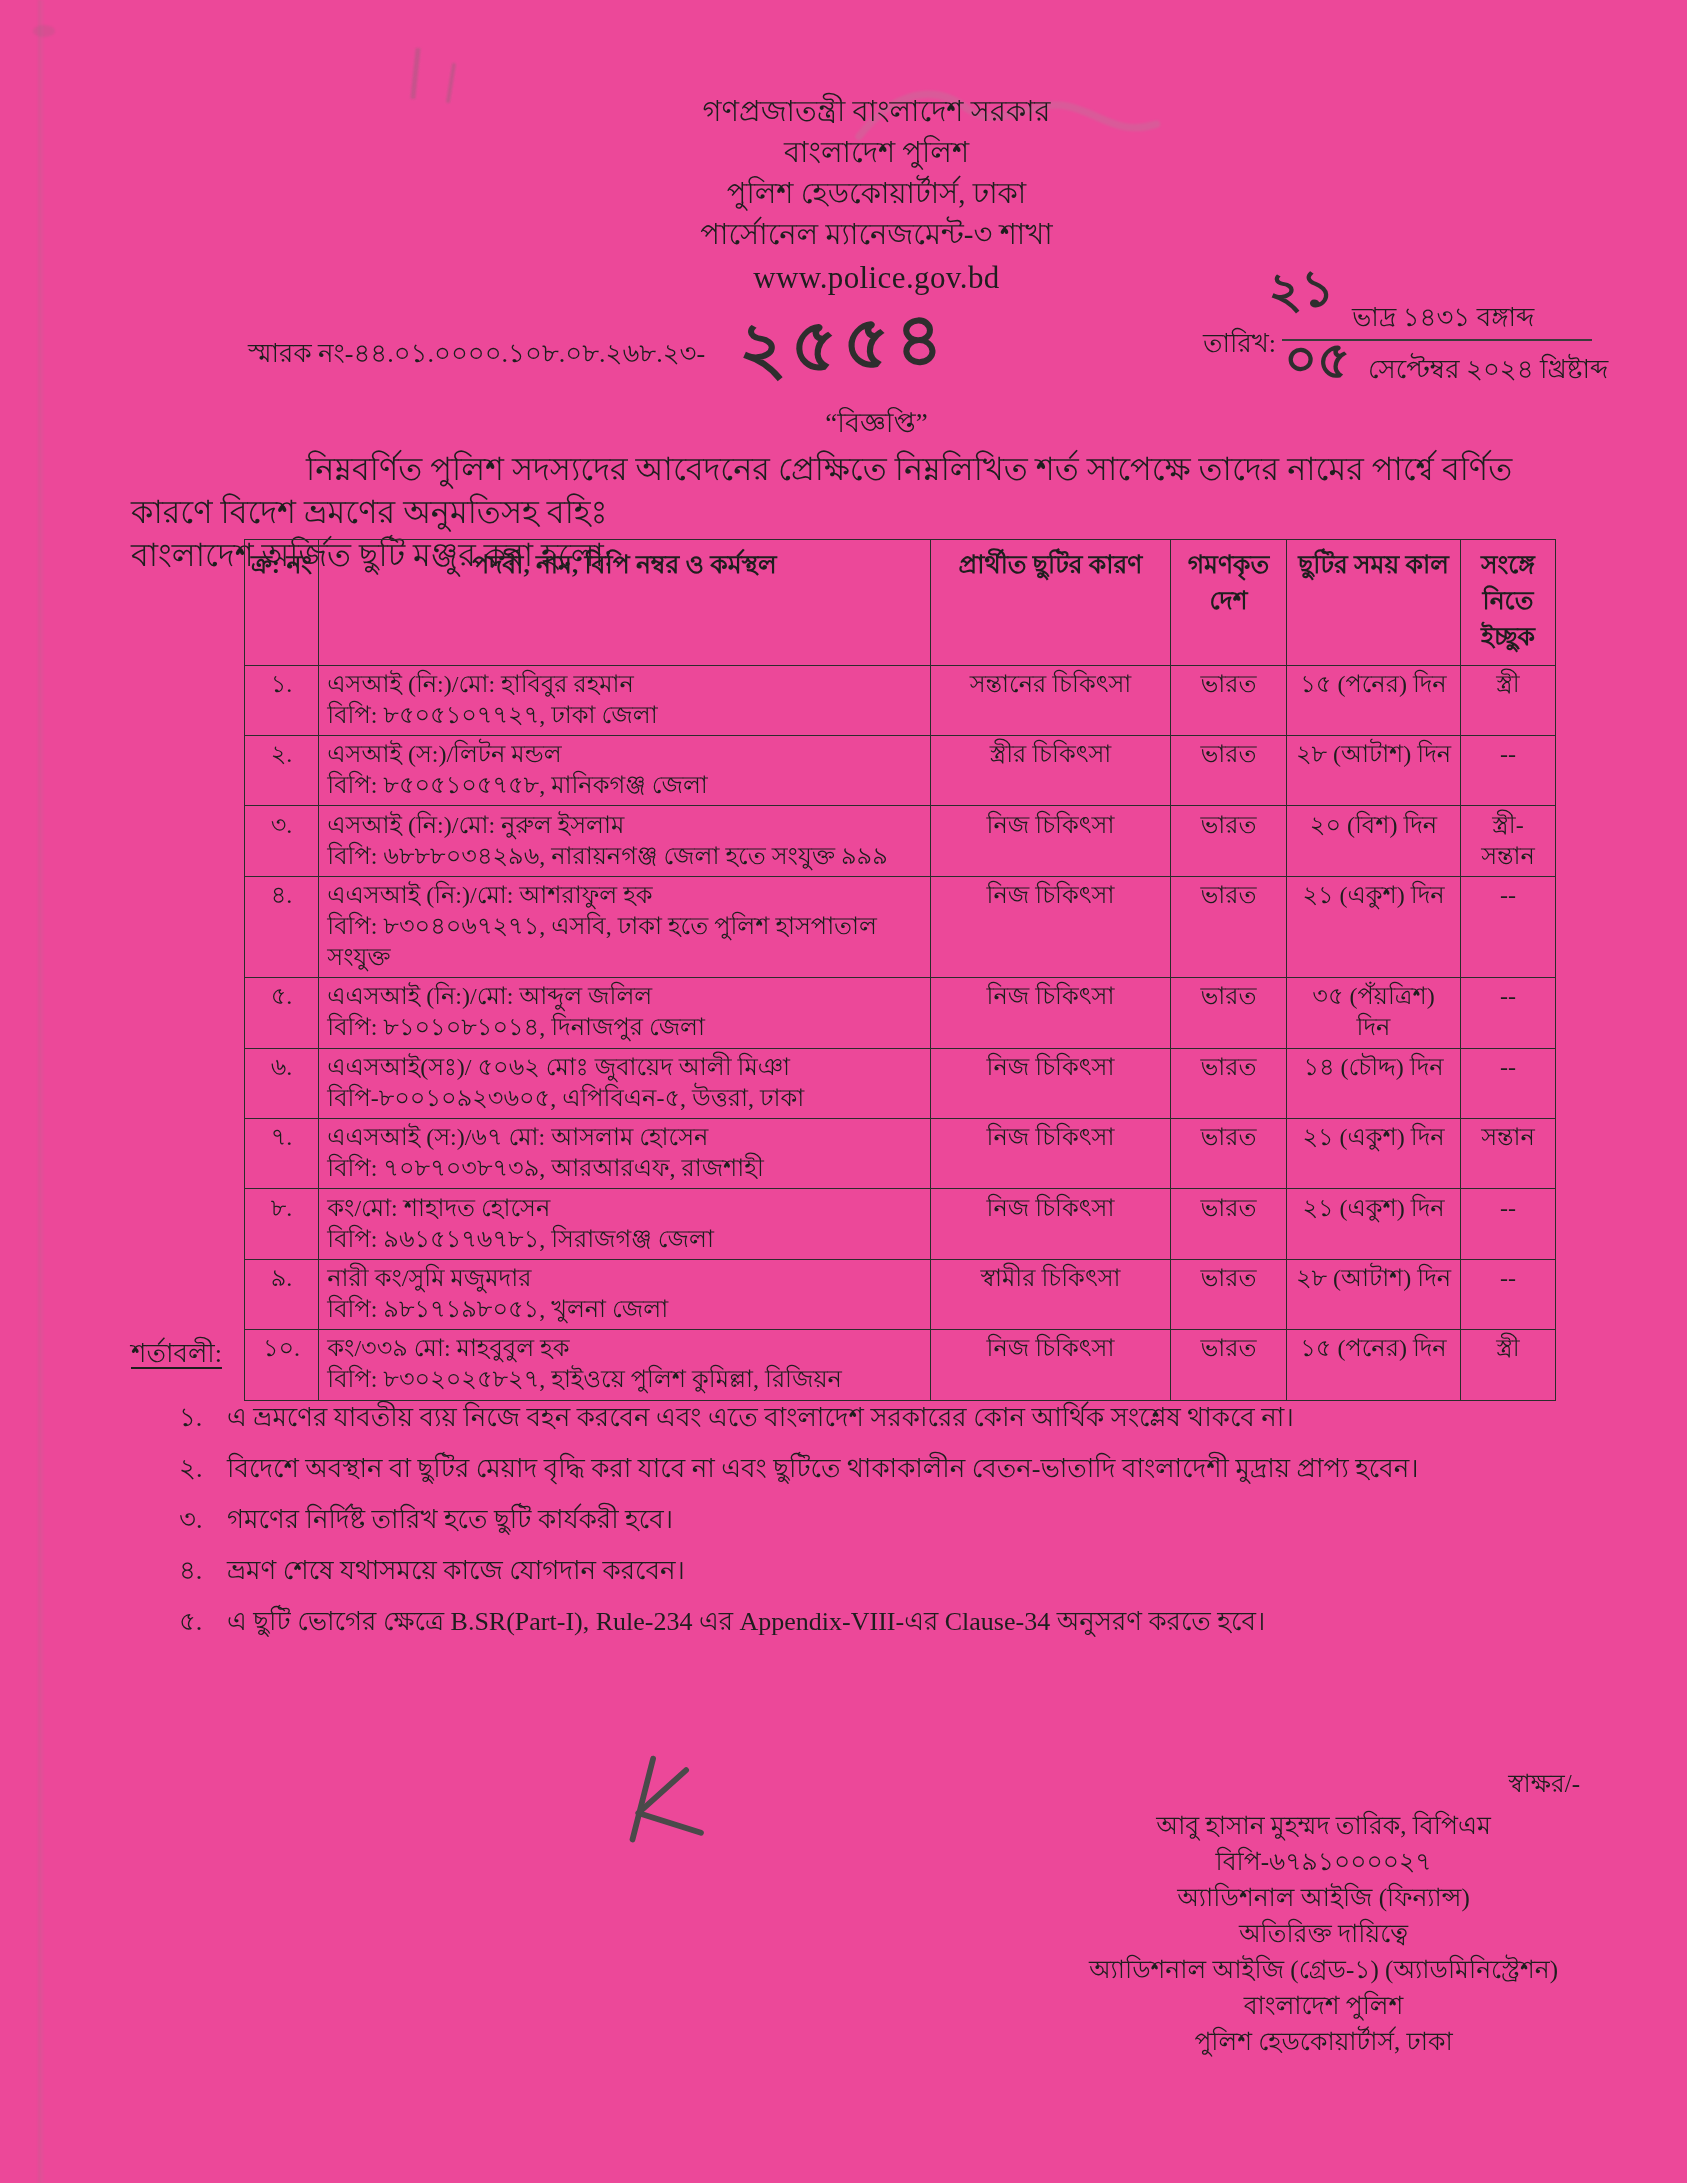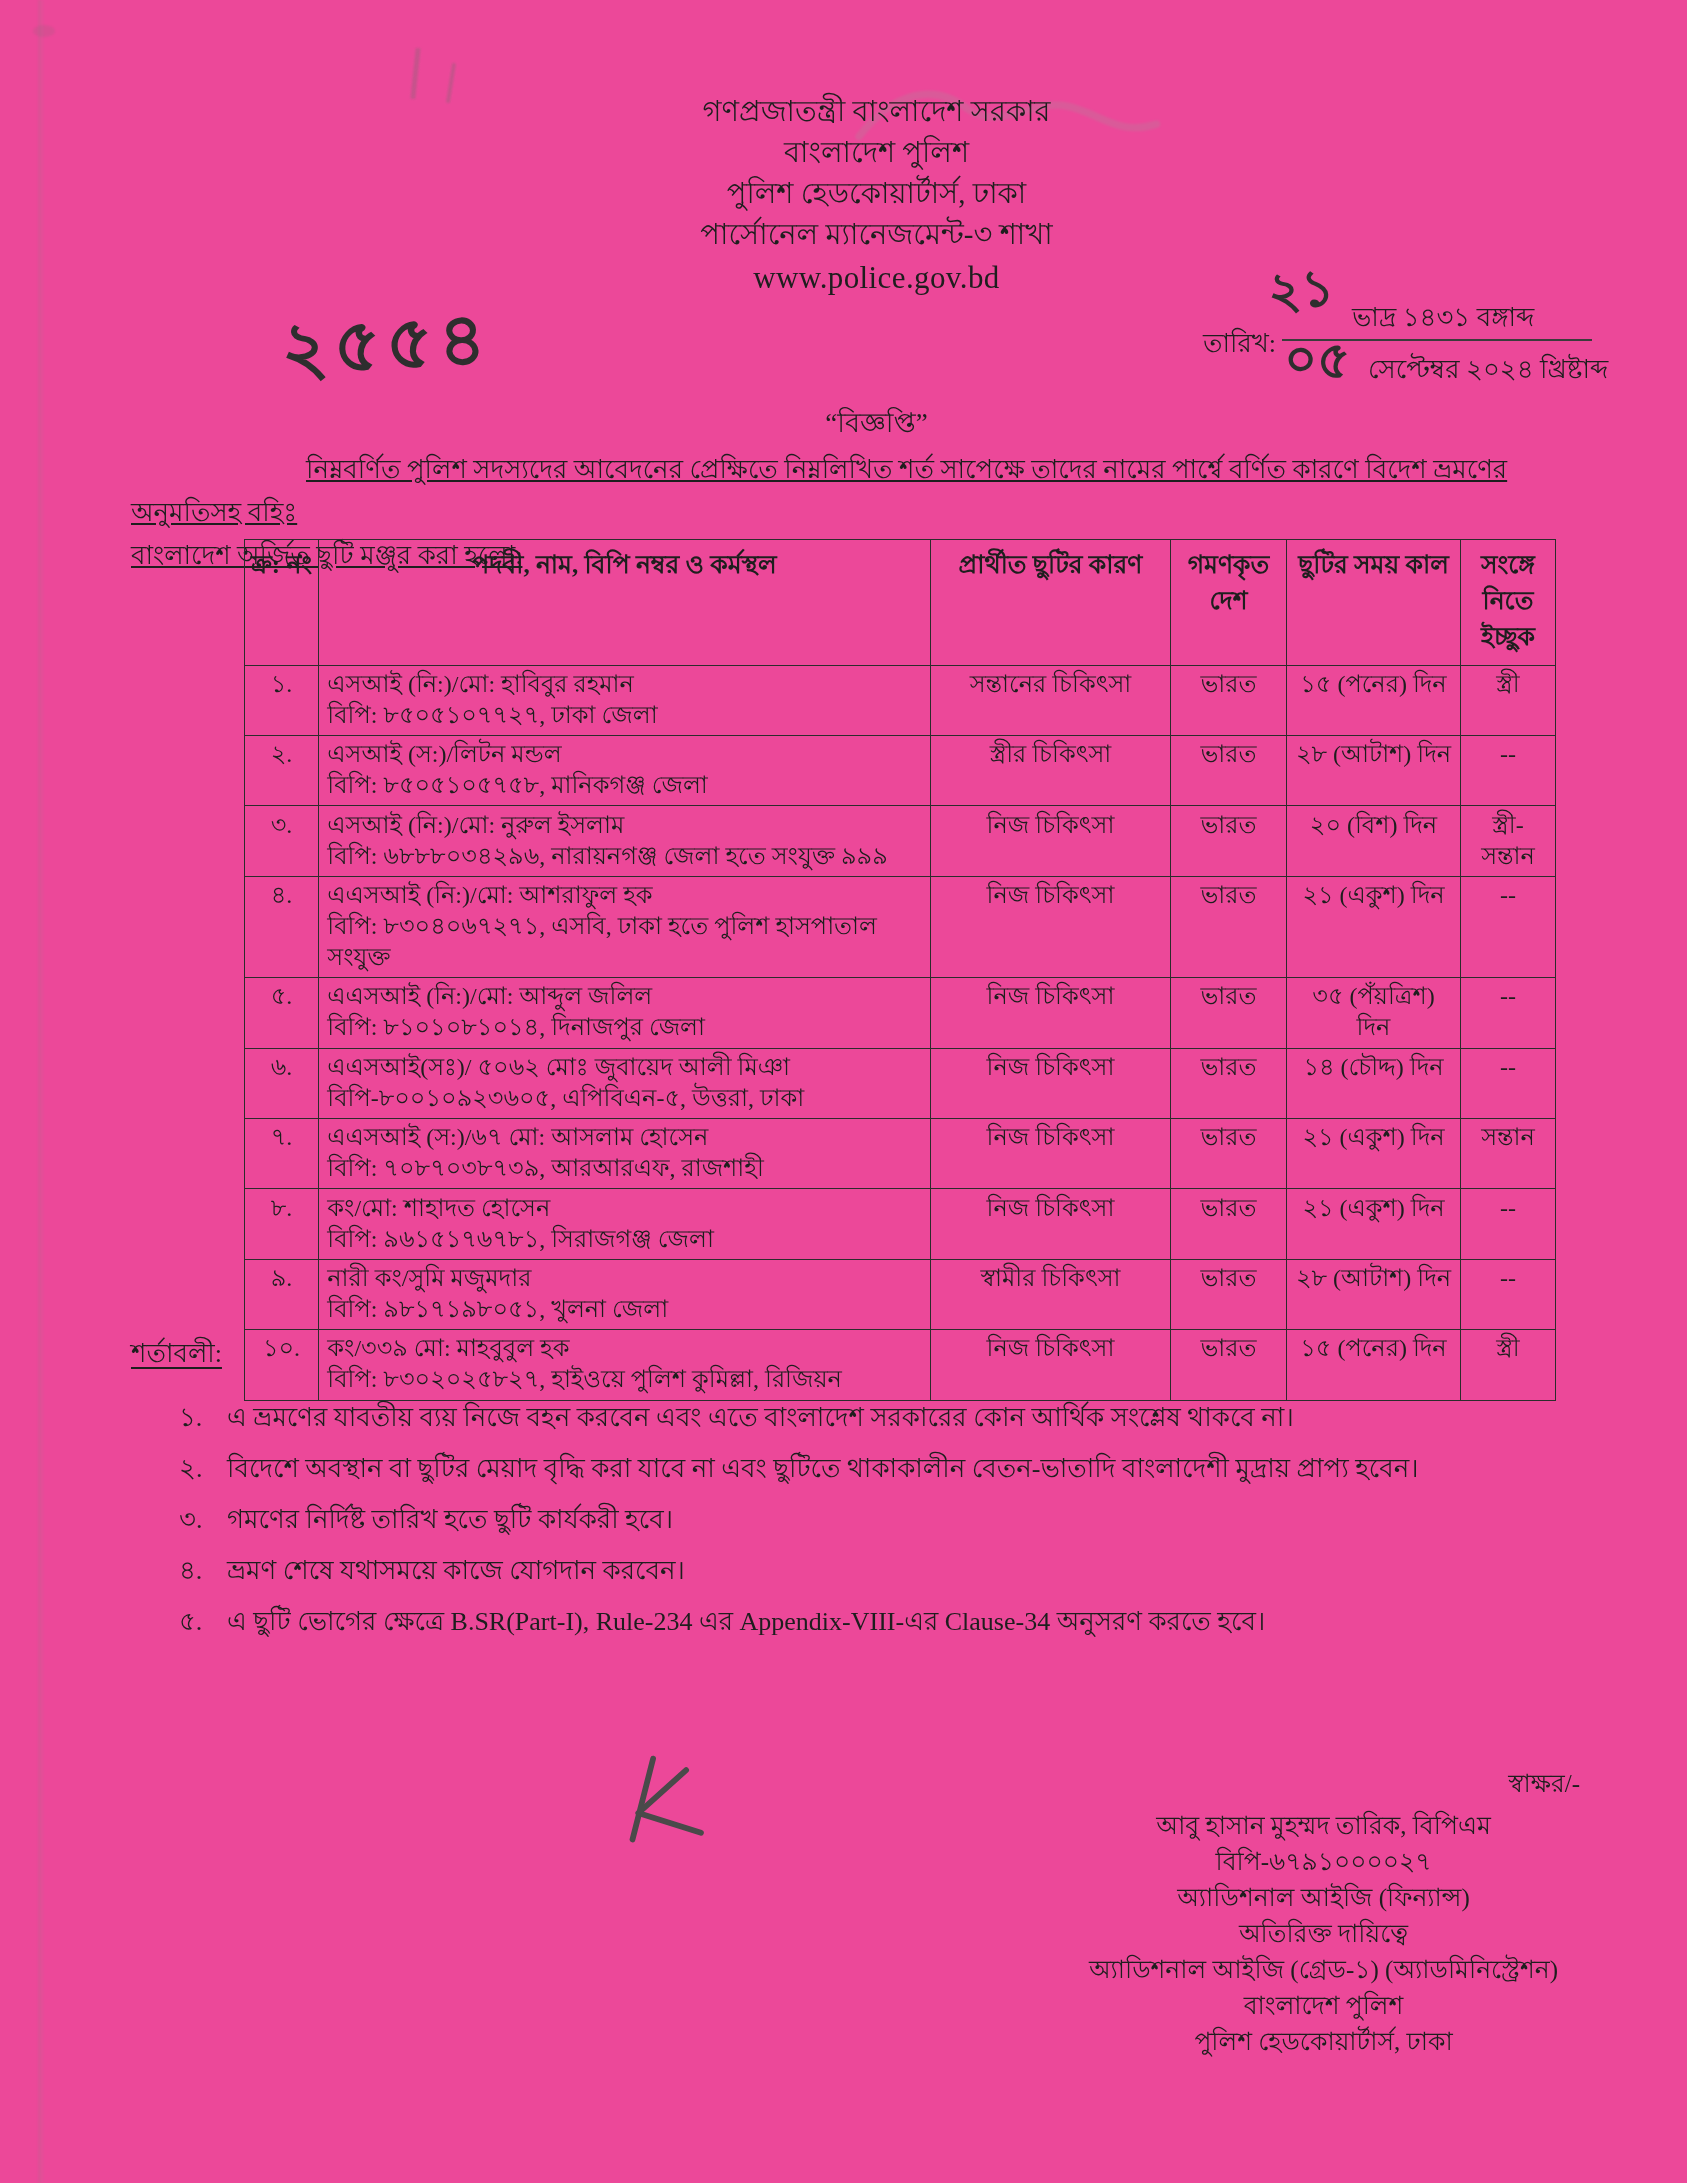--- a/index.html
+++ b/index.html
@@ -32,21 +32,21 @@
   .memo .num{font-size:73px;line-height:73px;margin-left:33px;transform:rotate(-3deg);letter-spacing:5px;}
   .dateblk{position:absolute;left:1203px;top:275px;width:413px;font-size:26px;}
   .dateblk .lbl{position:absolute;left:0;top:48px;}
   .d-bn-day{position:absolute;left:65px;top:-10px;font-size:51px;line-height:51px;transform:rotate(-4deg);}
   .d-bn-rest{position:absolute;left:149px;top:21.5px;white-space:nowrap;}
   .d-line{position:absolute;left:79px;top:64px;width:310px;border-top:2.5px solid #3c3c3c;}
   .d-gr-day{position:absolute;left:81px;top:60px;font-size:51px;line-height:51px;transform:rotate(2deg);}
   .d-gr-rest{position:absolute;left:165px;top:74px;white-space:nowrap;}
   
   .title{position:absolute;top:402px;left:0;width:1753px;text-align:center;font-size:27px;}
-  .intro{position:absolute;top:448px;left:131px;width:1470px;font-size:26px;line-height:43px;text-decoration:underline;}
+  .intro{position:absolute;top:448px;left:131px;width:1470px;font-size:32px;line-height:43px;}
   .intro .l1{text-indent:175px;}
   
   table.lv{position:absolute;top:539px;left:244px;border-collapse:collapse;table-layout:fixed;width:1311px;}
   table.lv th,table.lv td{border:1.7px solid #2c2c2c;}
   table.lv th{font-weight:bold;font-size:25px;line-height:36px;padding:6.6px 3.3px 10px;vertical-align:top;text-align:center;}
   table.lv td{font-size:24px;line-height:31px;padding:3.3px 8.3px 4.1px;vertical-align:top;}
   td.c-sl{text-align:center;padding-top:5.8px;}
   td.c-ctr{text-align:center;}
   
   .conds{position:absolute;top:1333px;left:131px;width:1497px;font-size:26px;}
@@ -74,20 +74,21 @@
 
   <div class="hdr">
     <div class="bn">গণপ্রজাতন্ত্রী বাংলাদেশ সরকার</div>
     <div class="bn">বাংলাদেশ পুলিশ</div>
     <div class="bn">পুলিশ হেডকোয়ার্টার্স, ঢাকা</div>
     <div class="bn">পার্সোনেল ম্যানেজমেন্ট-৩ শাখা</div>
     <div class="web">www.police.gov.bd</div>
   </div>
 
   <div class="memo">
+    <span class="lbl">স্মারক নং-৪৪.০১.০০০০.১০৮.০৮.২৬৮.২৩-</span>
     <span class="num hand">২৫৫৪</span>
   </div>
 
   <div class="dateblk">
     <span class="lbl">তারিখ:</span>
     <span class="d-bn-day hand">২১</span>
     <span class="d-bn-rest">ভাদ্র ১৪৩১ বঙ্গাব্দ</span>
     <span class="d-line"></span>
     <span class="d-gr-day hand">০৫</span>
     <span class="d-gr-rest">সেপ্টেম্বর ২০২৪ খ্রিষ্টাব্দ</span>

